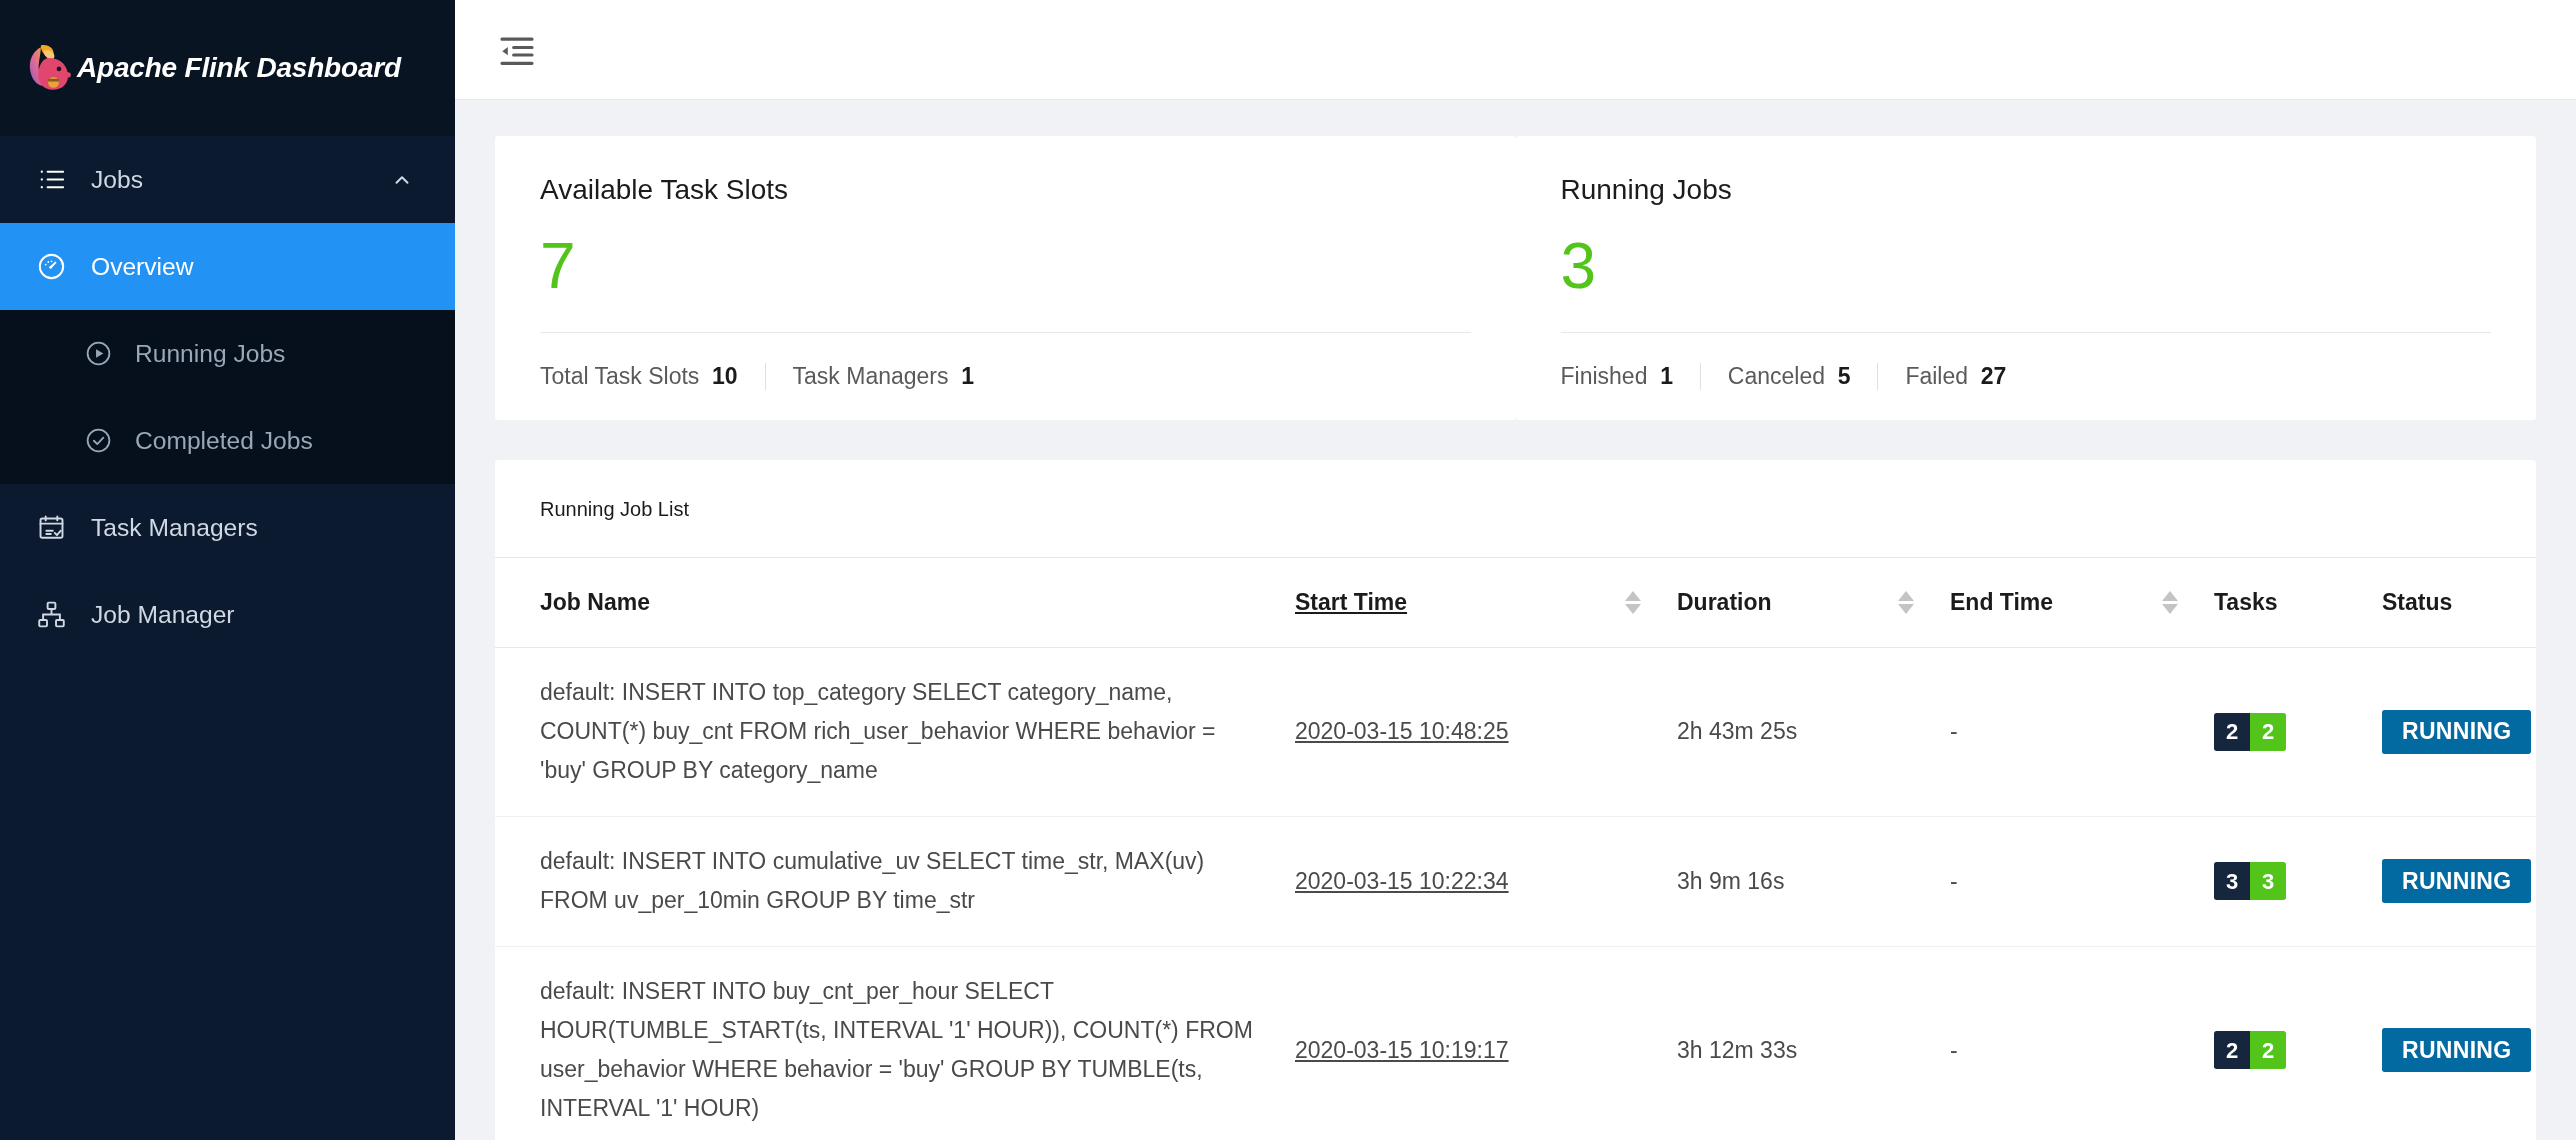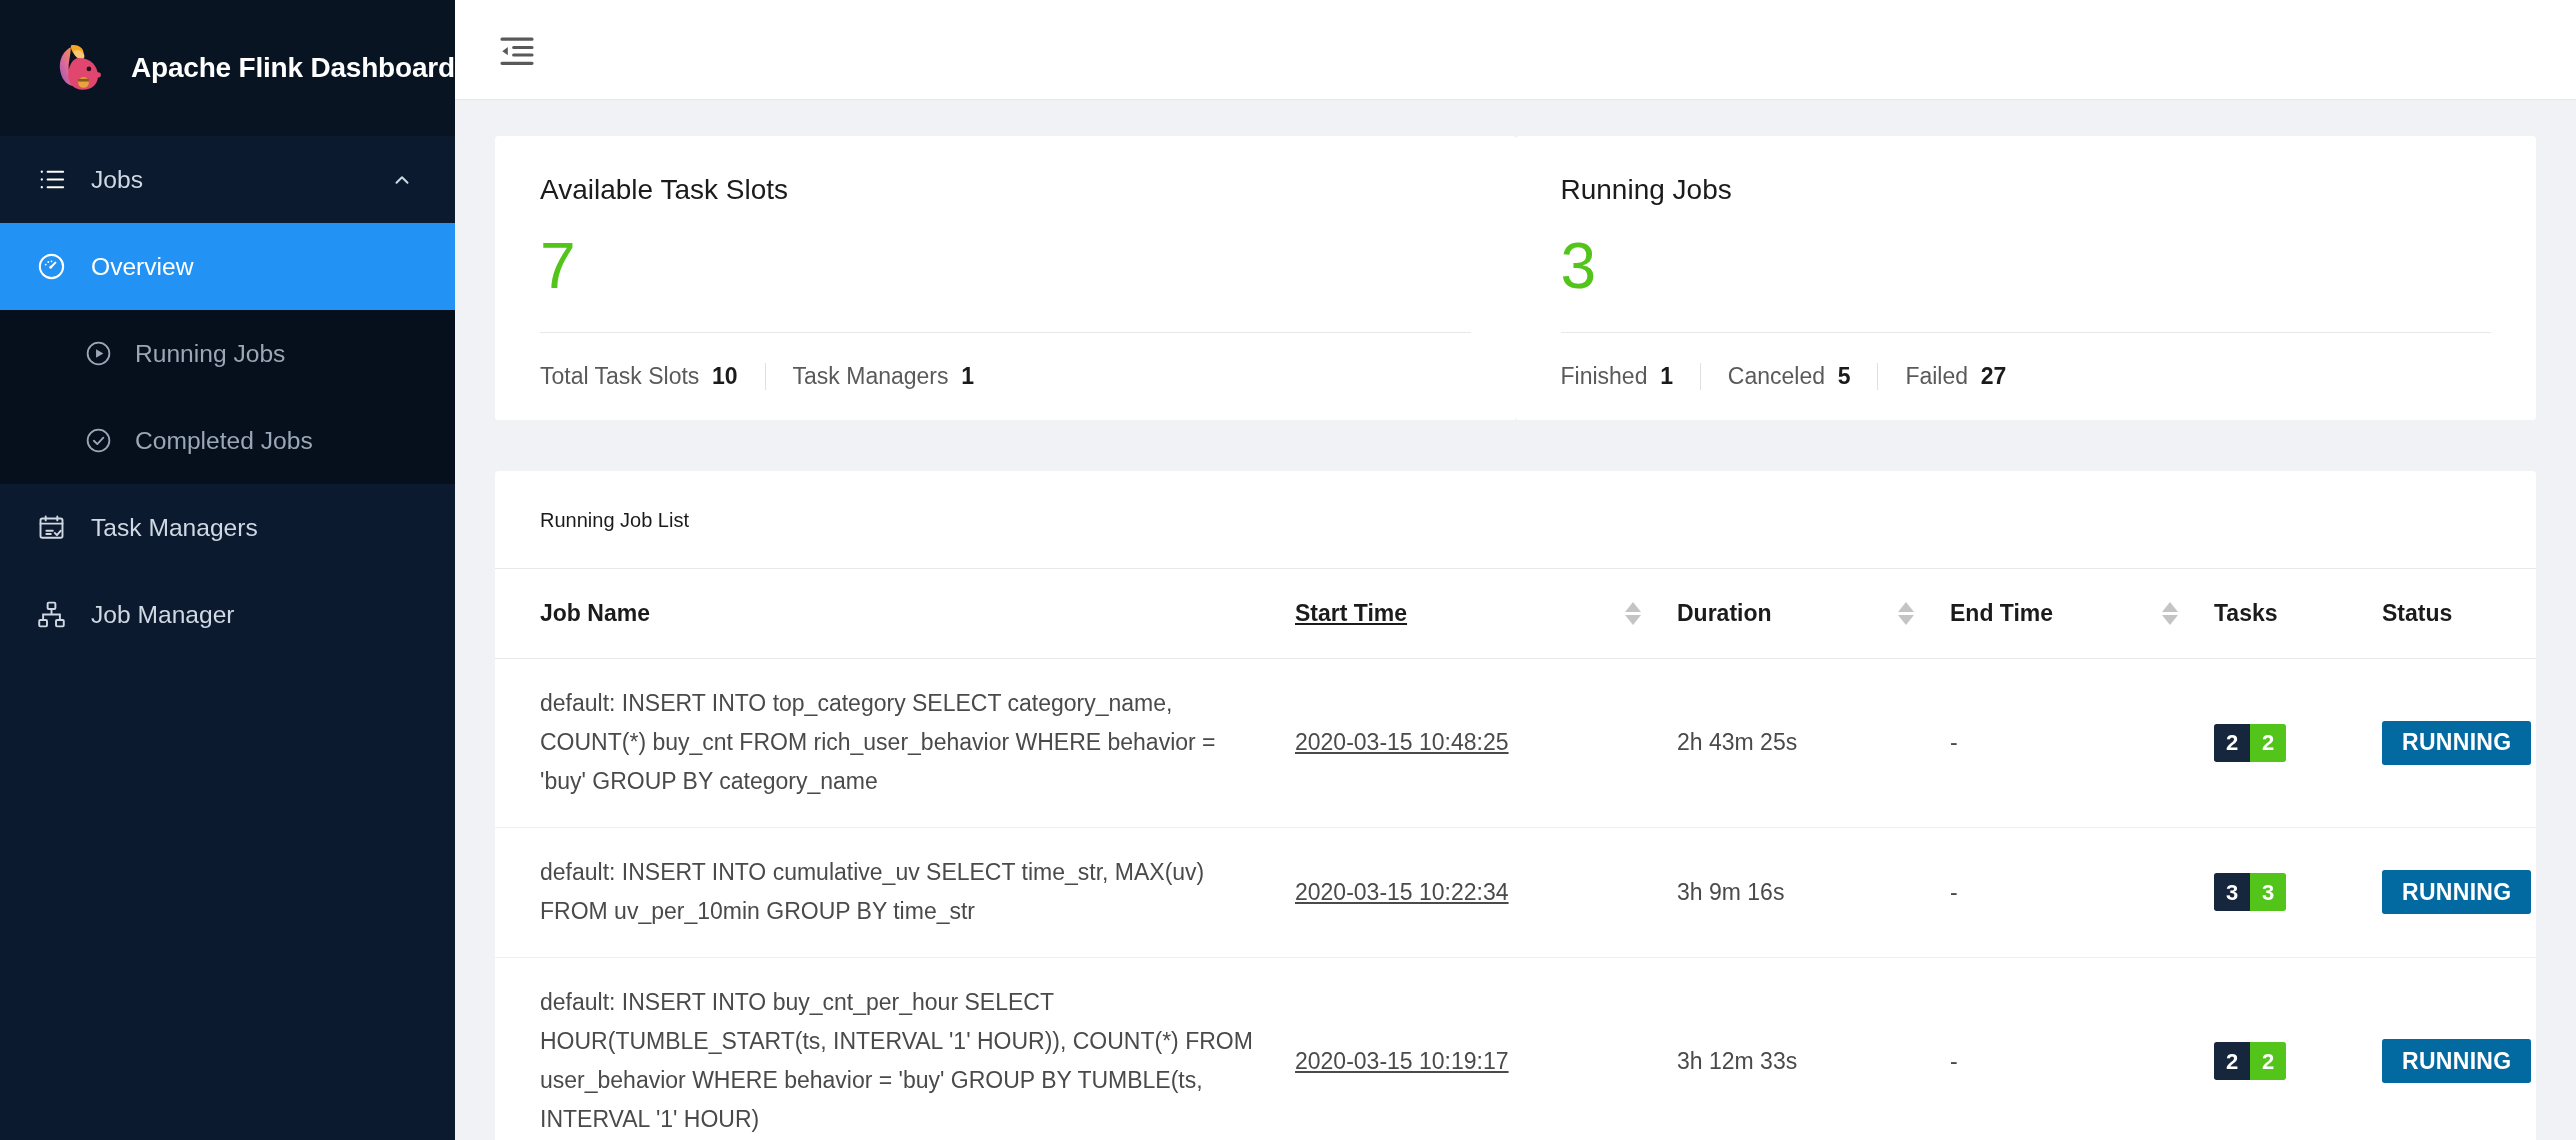--- a/index.html
+++ b/index.html
@@ -24,23 +24,23 @@
     flex: 0 0 455px;
     background: #0b1a2e;
     height: 1141px;
     overflow: hidden;
   }
 
   .brand {
     height: 136px;
     display: flex;
     align-items: center;
-    padding-left: 51px;
-    gap: 24px;
+    padding-left: 21px;
     background: #081422;
+    font-style: italic;
   }
   .brand-logo {
     width: 56px;
     height: 56px;
     flex: 0 0 56px;
     position: relative;
   }
   .brand-title {
     color: #ffffff;
     font-size: 28px;
@@ -159,21 +159,21 @@
   }
 
   .content {
     flex: 1 1 auto;
     padding: 36px 40px 0 40px;
     overflow: hidden;
   }
 
   .stat-row {
     display: flex;
-    margin-bottom: 51px;
+    margin-bottom: 40px;
   }
   .card {
     background: #ffffff;
     border-radius: 3.6px;
     flex: 1 1 0;
     padding: 38px 45px 0 45px;
   }
   .card-title {
     font-size: 28px;
     color: #1b1b1b;

